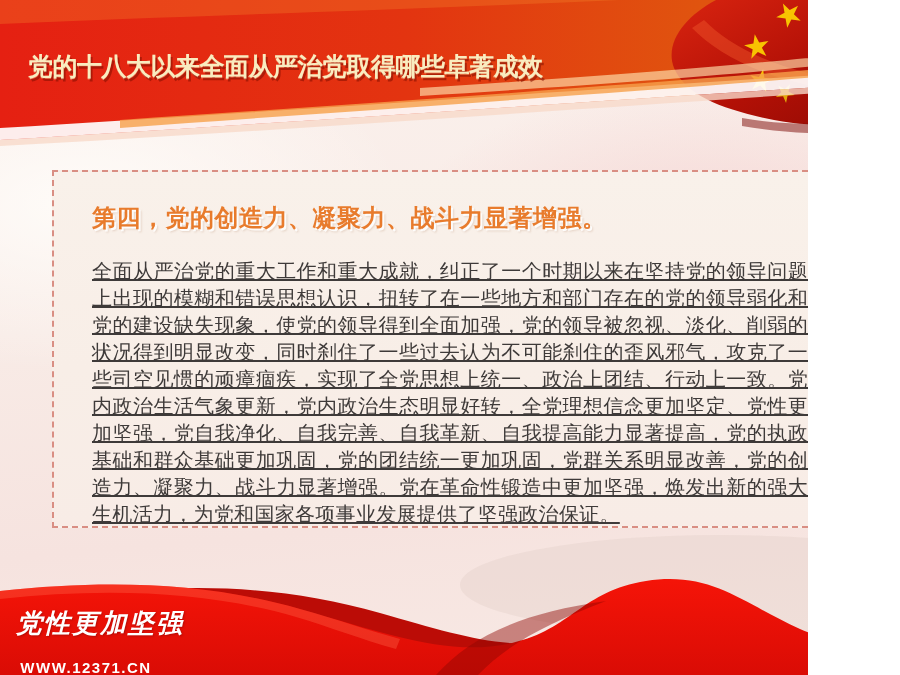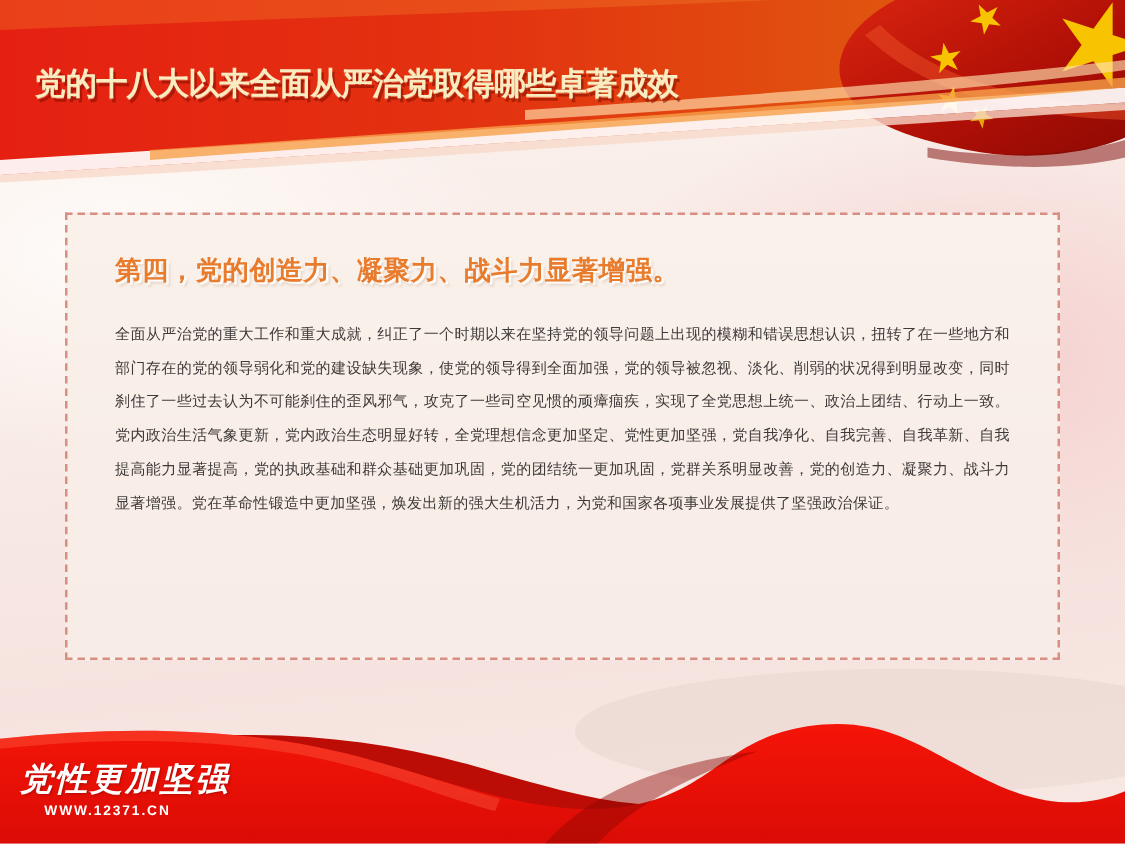--- a/index.html
+++ b/index.html
@@ -3,21 +3,21 @@
 <meta charset="utf-8">
 <style>
   * { margin: 0; padding: 0; box-sizing: border-box; }
   html, body { width: 900px; height: 675px; }
   body {
     font-family: "Liberation Sans", "DejaVu Sans", sans-serif;
     overflow: hidden;
   }
   .stage {
     position: relative;
-    width: 900px;
+    width: 808px;
     height: 675px;
     background:
       radial-gradient(ellipse 560px 340px at 88% 42%, rgba(244,204,204,0.85) 0%, rgba(244,204,204,0) 60%),
       radial-gradient(ellipse 500px 260px at 10% 30%, rgba(255,253,250,0.9) 0%, rgba(255,253,250,0) 65%),
       linear-gradient(175deg, #fbf2ee 0%, #f8ebe6 45%, #f6e3df 75%, #f8e9e4 100%);
     overflow: hidden;
   }
 
   
   .header-svg {
@@ -40,34 +40,35 @@
   
   .content-card {
     position: absolute;
     left: 52px; top: 170px;
     width: 796px; height: 358px;
     background: linear-gradient(180deg, #f9f1ea 0%, #f8eee7 55%, #f8ece6 100%);
     border: 2px dashed #d98e83;
     padding: 30px 38px 0 38px;
   }
   .card-heading {
-    font-size: 21px;
+    font-size: 24px;
     font-weight: 800;
     color: #e87b2c;
     letter-spacing: 0.5px;
     text-shadow: 2px 2px 0 rgba(255,255,255,0.9), 3px 3px 2px rgba(150,90,50,0.18);
     margin-bottom: 24px;
     white-space: nowrap;
   }
   .card-body {
-    font-size: 12px;
+    font-size: 20px;
     line-height: 27px;
     letter-spacing: 0.3px;
     color: #3e3a39;
     text-align: justify;
+    text-decoration: underline;
   }
 
   
   .wave-svg {
     position: absolute;
     left: 0; bottom: 0;
     width: 900px; height: 160px;
     display: block;
   }
   .site-logo {
@@ -82,22 +83,22 @@
     display: block;
     font-size: 26px;
     font-weight: 800;
     font-style: italic;
     letter-spacing: 2px;
     text-shadow: 1px 1px 2px rgba(90,0,0,0.35);
     white-space: nowrap;
   }
   .site-logo .logo-url {
     display: block;
-    margin-top: 2px;
-    font-size: 11px;
+    margin-top: 18px;
+    font-size: 15px;
     font-weight: 700;
     letter-spacing: 1.5px;
     white-space: nowrap;
   }
 </style>
 </head>
 <body>
 
 <div class="stage">
 

